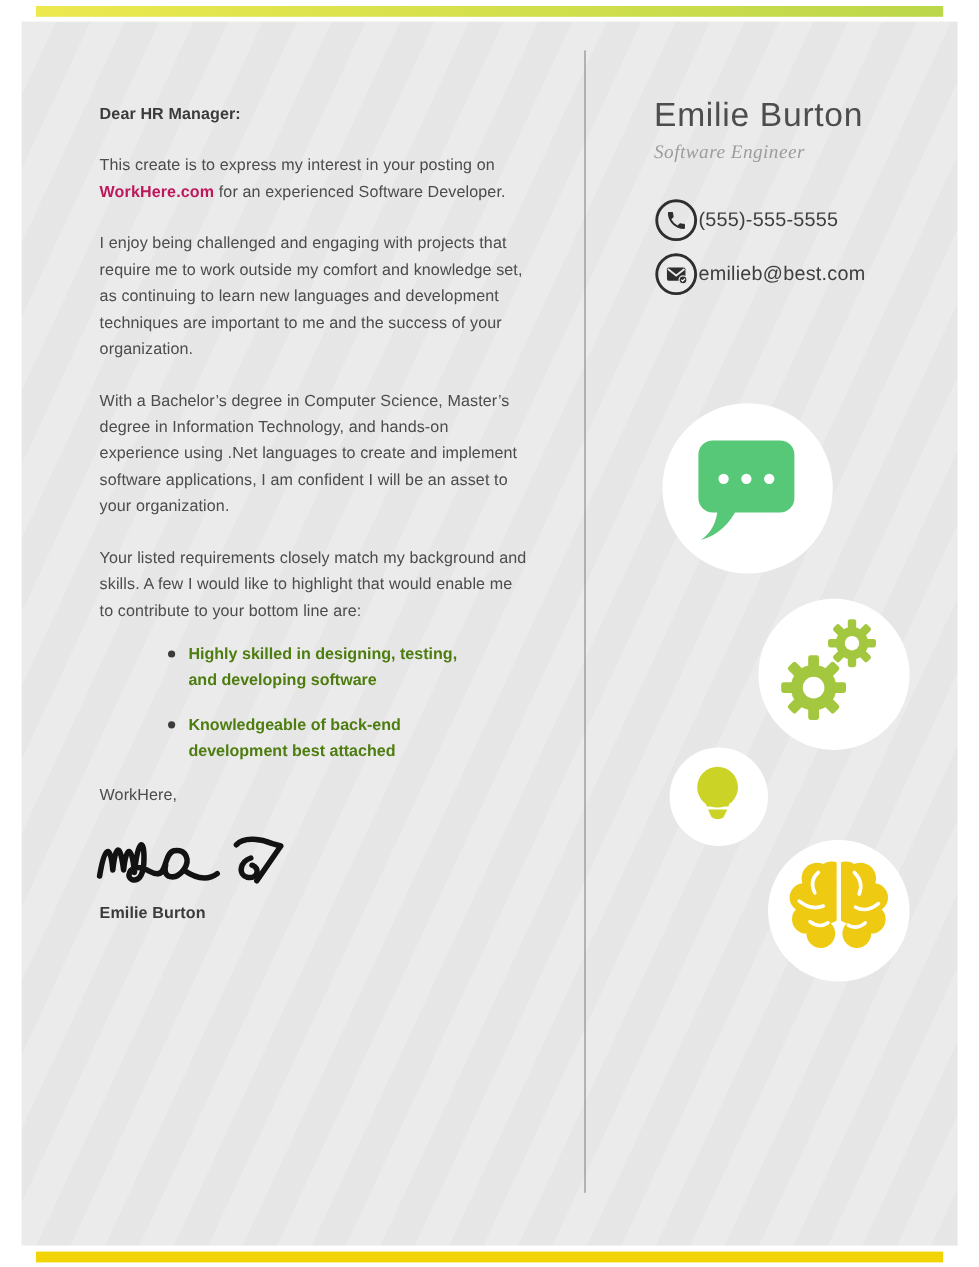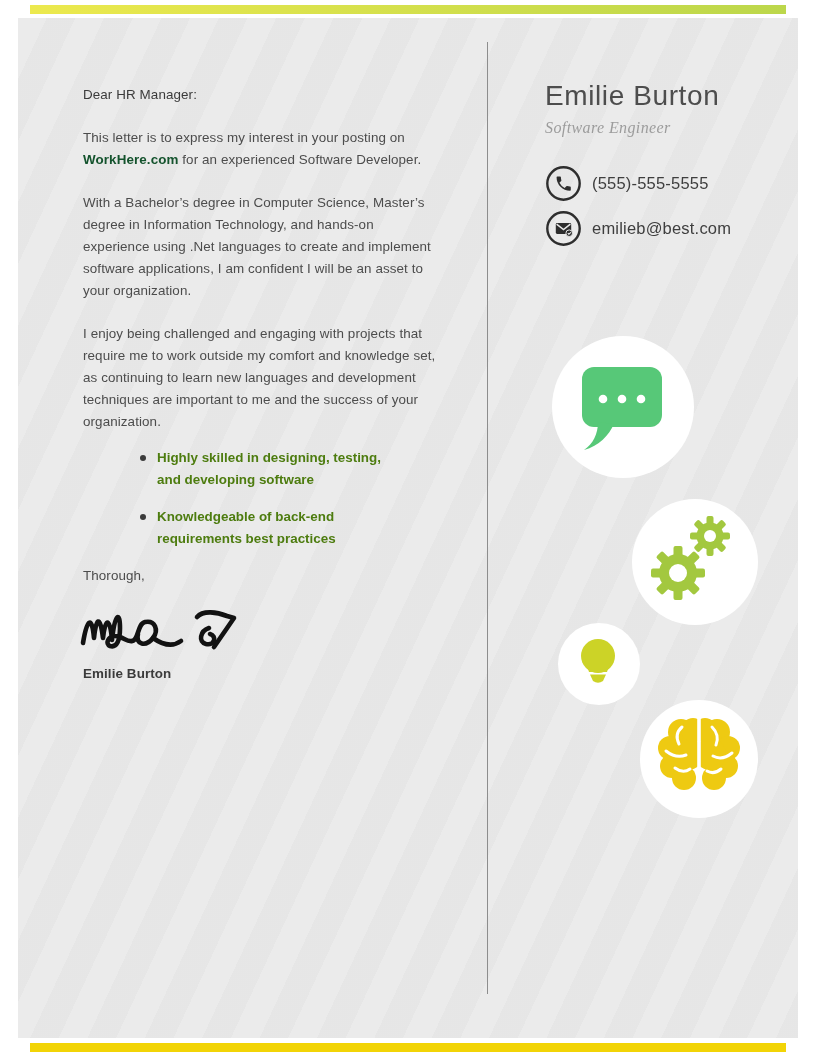--- a/index.html
+++ b/index.html
@@ -9,39 +9,39 @@
   .sheet::after{content:"";position:absolute;inset:0;
       background:repeating-linear-gradient(115deg,rgba(255,255,255,0.10) 0 26px,rgba(0,0,0,0.012) 26px 52px);
       pointer-events:none;}
   .bar-top{position:absolute;left:30px;top:5px;width:756px;height:9px;
       background:linear-gradient(90deg,#ece94e,#bcd74b);}
   .bar-bottom{position:absolute;left:30px;top:1043px;width:756px;height:9px;background:#f2d406;}
   .divider{position:absolute;left:487px;top:42px;width:1px;height:952px;background:#8d8d8d;}
 
   
   .letter{position:absolute;left:83px;top:84px;width:356px;color:#4c4c4c;}
-  .salutation{font-size:15.5px;font-weight:normal;color:#3b3b3b;line-height:20px;margin:0 0 23px 0;}
+  .salutation{font-size:15.5px;font-weight:bold;color:#3b3b3b;line-height:20px;margin:0 0 23px 0;}
   .letter p{font-size:13.4px;line-height:22px;margin:0 0 21px 0;letter-spacing:0.1px;}
-  .letter .inline-bold{font-weight:bold;color:#14532d;}
+  .letter .inline-bold{font-weight:bold;color:#be185d;}
   .bullets{list-style:none;margin:-7px 0 12px 0;padding:0 0 0 74px;}
   .bullets li{position:relative;width:240px;font-size:13.4px;font-weight:bold;color:#4d7c0f;
       line-height:22px;margin:0 0 15px 0;}
   .bullets li::before{content:"";position:absolute;left:-17px;top:8px;width:6px;height:6px;
       border-radius:50%;background:#3b3b3b;}
   .closing{margin-bottom:0 !important;}
   .signature{margin:8px 0 6px -4px;display:block;}
   .signed-name{font-size:15.5px;font-weight:bold;color:#3b3b3b;margin:0;}
 
   
   .profile-name{position:absolute;left:545px;top:80px;font-size:28px;font-weight:500;
       color:#4d4d4d;letter-spacing:0.6px;}
   .profile-title{position:absolute;left:545px;top:119px;font-size:16px;font-style:italic;
       font-family:"Liberation Serif",serif;color:#9c9c9c;letter-spacing:0.4px;}
   .contact-row{position:absolute;left:545px;display:flex;align-items:center;}
-  .contact-row .txt{margin-left:10px;font-size:16.5px;color:#3e3e3e;letter-spacing:0.2px;}
+  .contact-row .txt{font-size:16.5px;color:#3e3e3e;letter-spacing:0.2px;}
   .row-phone{top:165px;}
   .row-email{top:210px;}
 
   
   .decor{position:absolute;border-radius:50%;background:#ffffff;}
   .decor svg{position:absolute;left:0;top:0;}
   .c1{left:552px;top:336px;width:142px;height:142px;}
   .c2{left:632px;top:499px;width:126px;height:126px;}
   .c3{left:558px;top:623px;width:82px;height:82px;}
   .c4{left:640px;top:700px;width:118px;height:118px;}
@@ -52,31 +52,32 @@
 <div id="canvas">
 
   <div class="sheet"></div>
   <div class="bar-top"></div>
   <div class="bar-bottom"></div>
   <div class="divider"></div>
 
   <div class="letter">
     <p class="salutation">Dear HR Manager:</p>
 
-    <p><span>This letter is to express my interest in your posting on </span><span class="inline-bold">WorkHere.com</span><span> for an experienced Software Developer.</span></p>
+    <p><span>This create is to express my interest in your posting on </span><span class="inline-bold">WorkHere.com</span><span> for an experienced Software Developer.</span></p>
 
+    <p>I enjoy being challenged and engaging with projects that require me to work outside my comfort and knowledge set, as continuing to learn new languages and development techniques are important to me and the success of your organization.</p>
     <p>With a Bachelor’s degree in Computer Science, Master’s degree in Information Technology, and hands-on experience using .Net languages to create and implement software applications, I am confident I will be an asset to your organization.</p>
-    <p>I enjoy being challenged and engaging with projects that require me to work outside my comfort and knowledge set, as continuing to learn new languages and development techniques are important to me and the success of your organization.</p>
+    <p>Your listed requirements closely match my background and skills. A few I would like to highlight that would enable me to contribute to your bottom line are:</p>
 
     <ul class="bullets">
       <li>Highly skilled in designing, testing, and developing software</li>
-      <li>Knowledgeable of back-end requirements best practices</li>
+      <li>Knowledgeable of back-end development best attached</li>
     </ul>
 
-    <p class="closing">Thorough,</p>
+    <p class="closing">WorkHere,</p>
 
     <svg class="signature" width="176" height="62" viewBox="0 0 176 62">
       <g fill="none" stroke="#121212" stroke-width="4.6" stroke-linecap="round" stroke-linejoin="round">
         <path d="M4,48 C8,24 13,20 15,43 C17,23 21,19 24,43 C26,23 31,21 33,45 C36,18 41,16 41,33 C41,45 38,53 31,51 C26,49 29,41 36,41 C44,41 47,47 53,46"></path>
         <path d="M53,46 C60,45 58,29 66,27 C76,25 80,35 74,43 C67,52 56,50 59,39"></path>
         <path d="M74,43 C84,50 94,52 102,46"></path>
         <path d="M118,22 C124,15 138,17 148,21 L155,23 L135,52"></path>
         <path d="M130,33 C121,36 119,47 127,49 C136,51 138,41 131,39"></path>
       </g>
     </svg>

